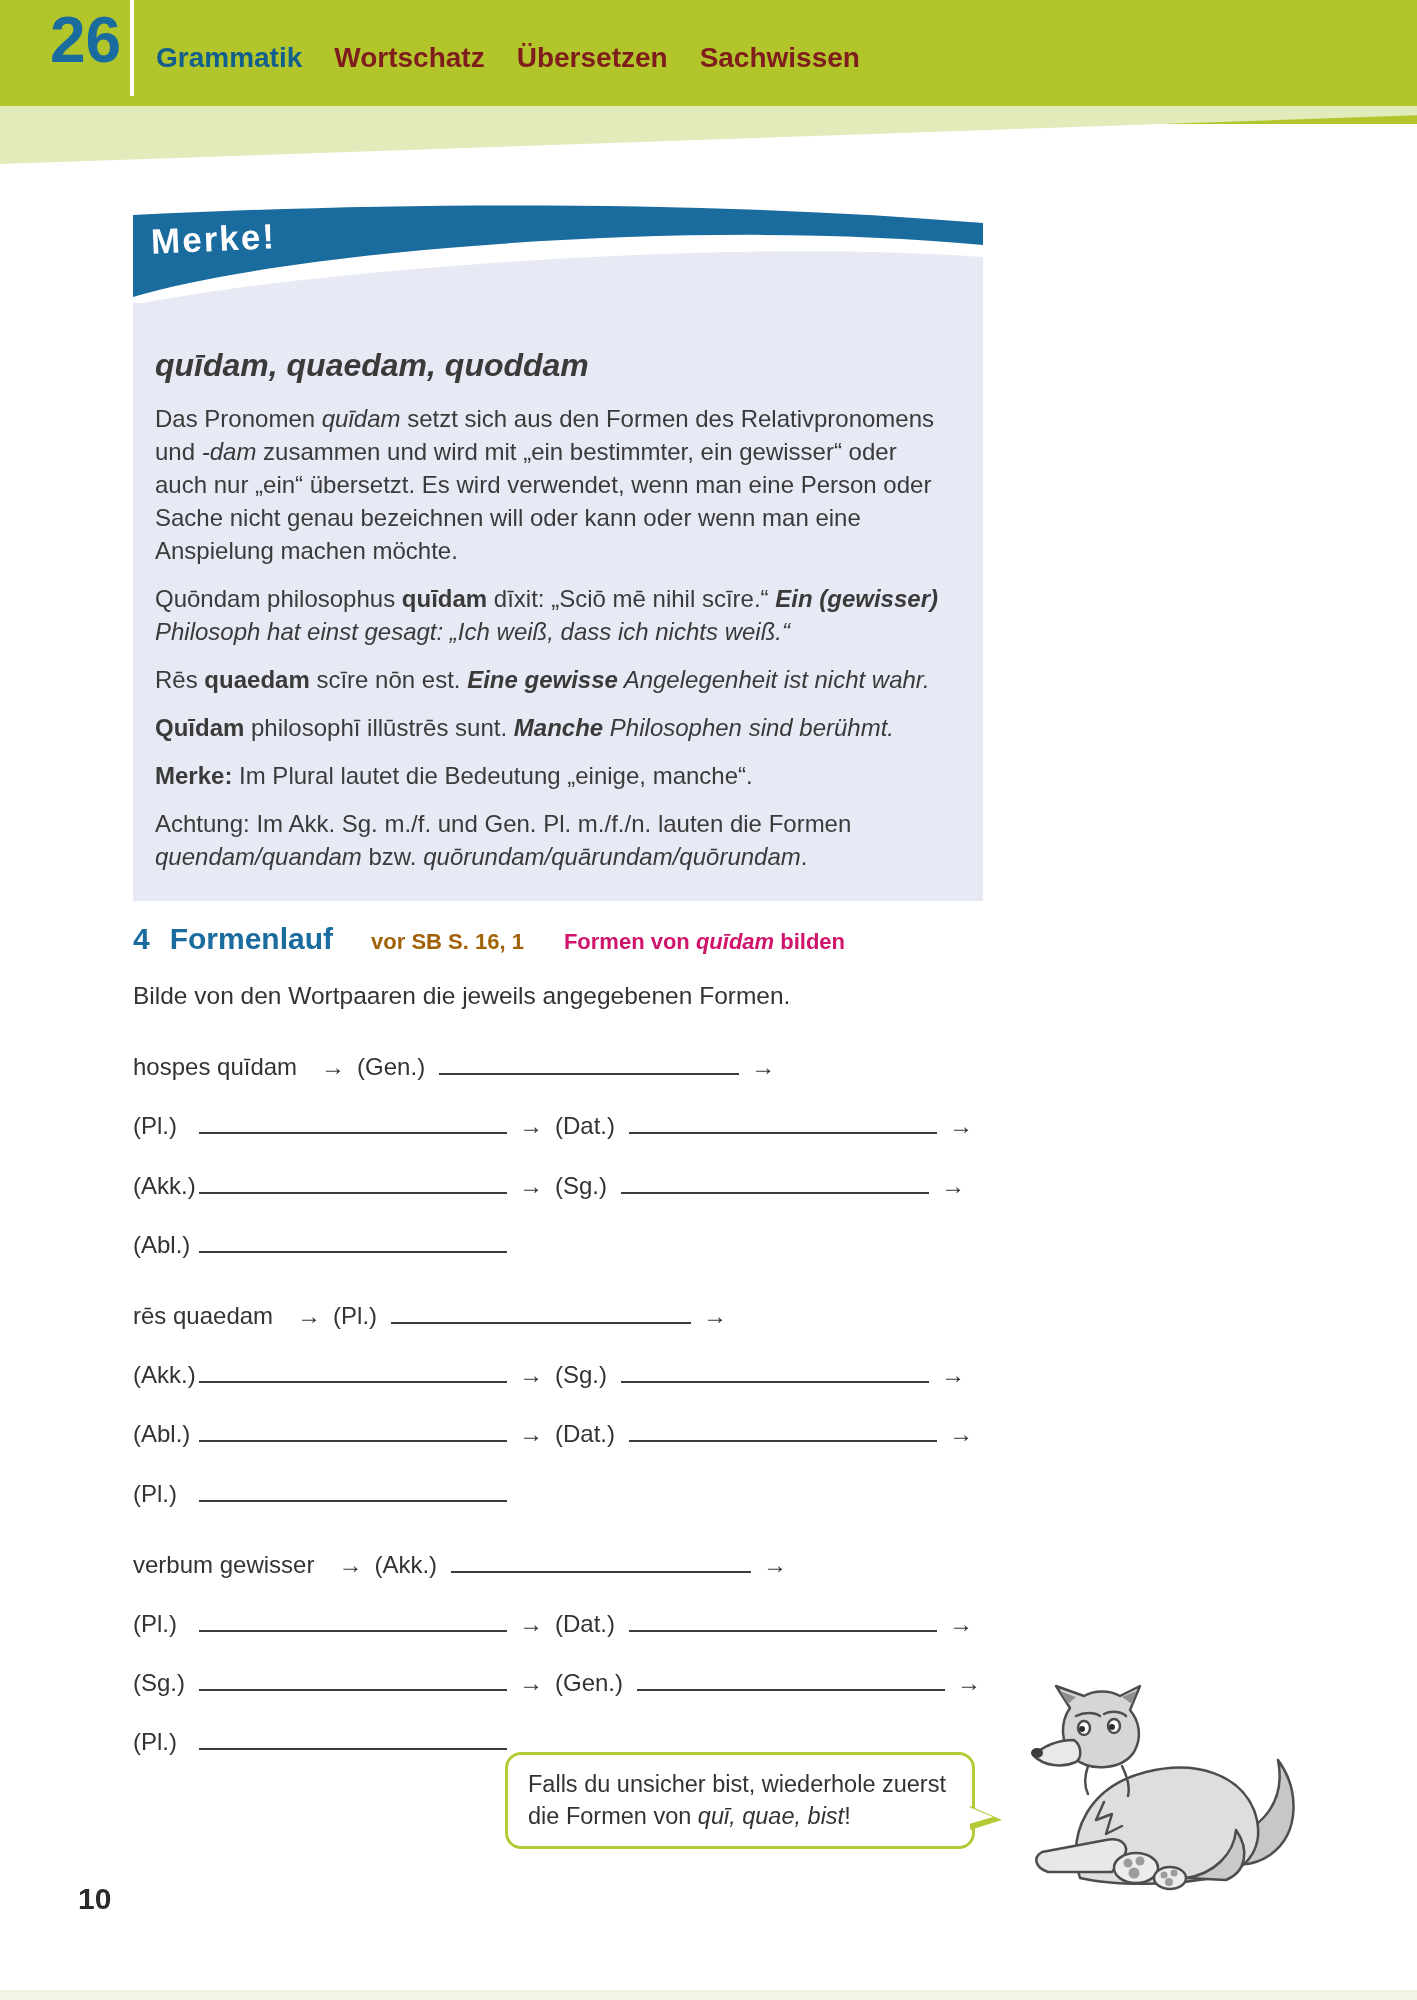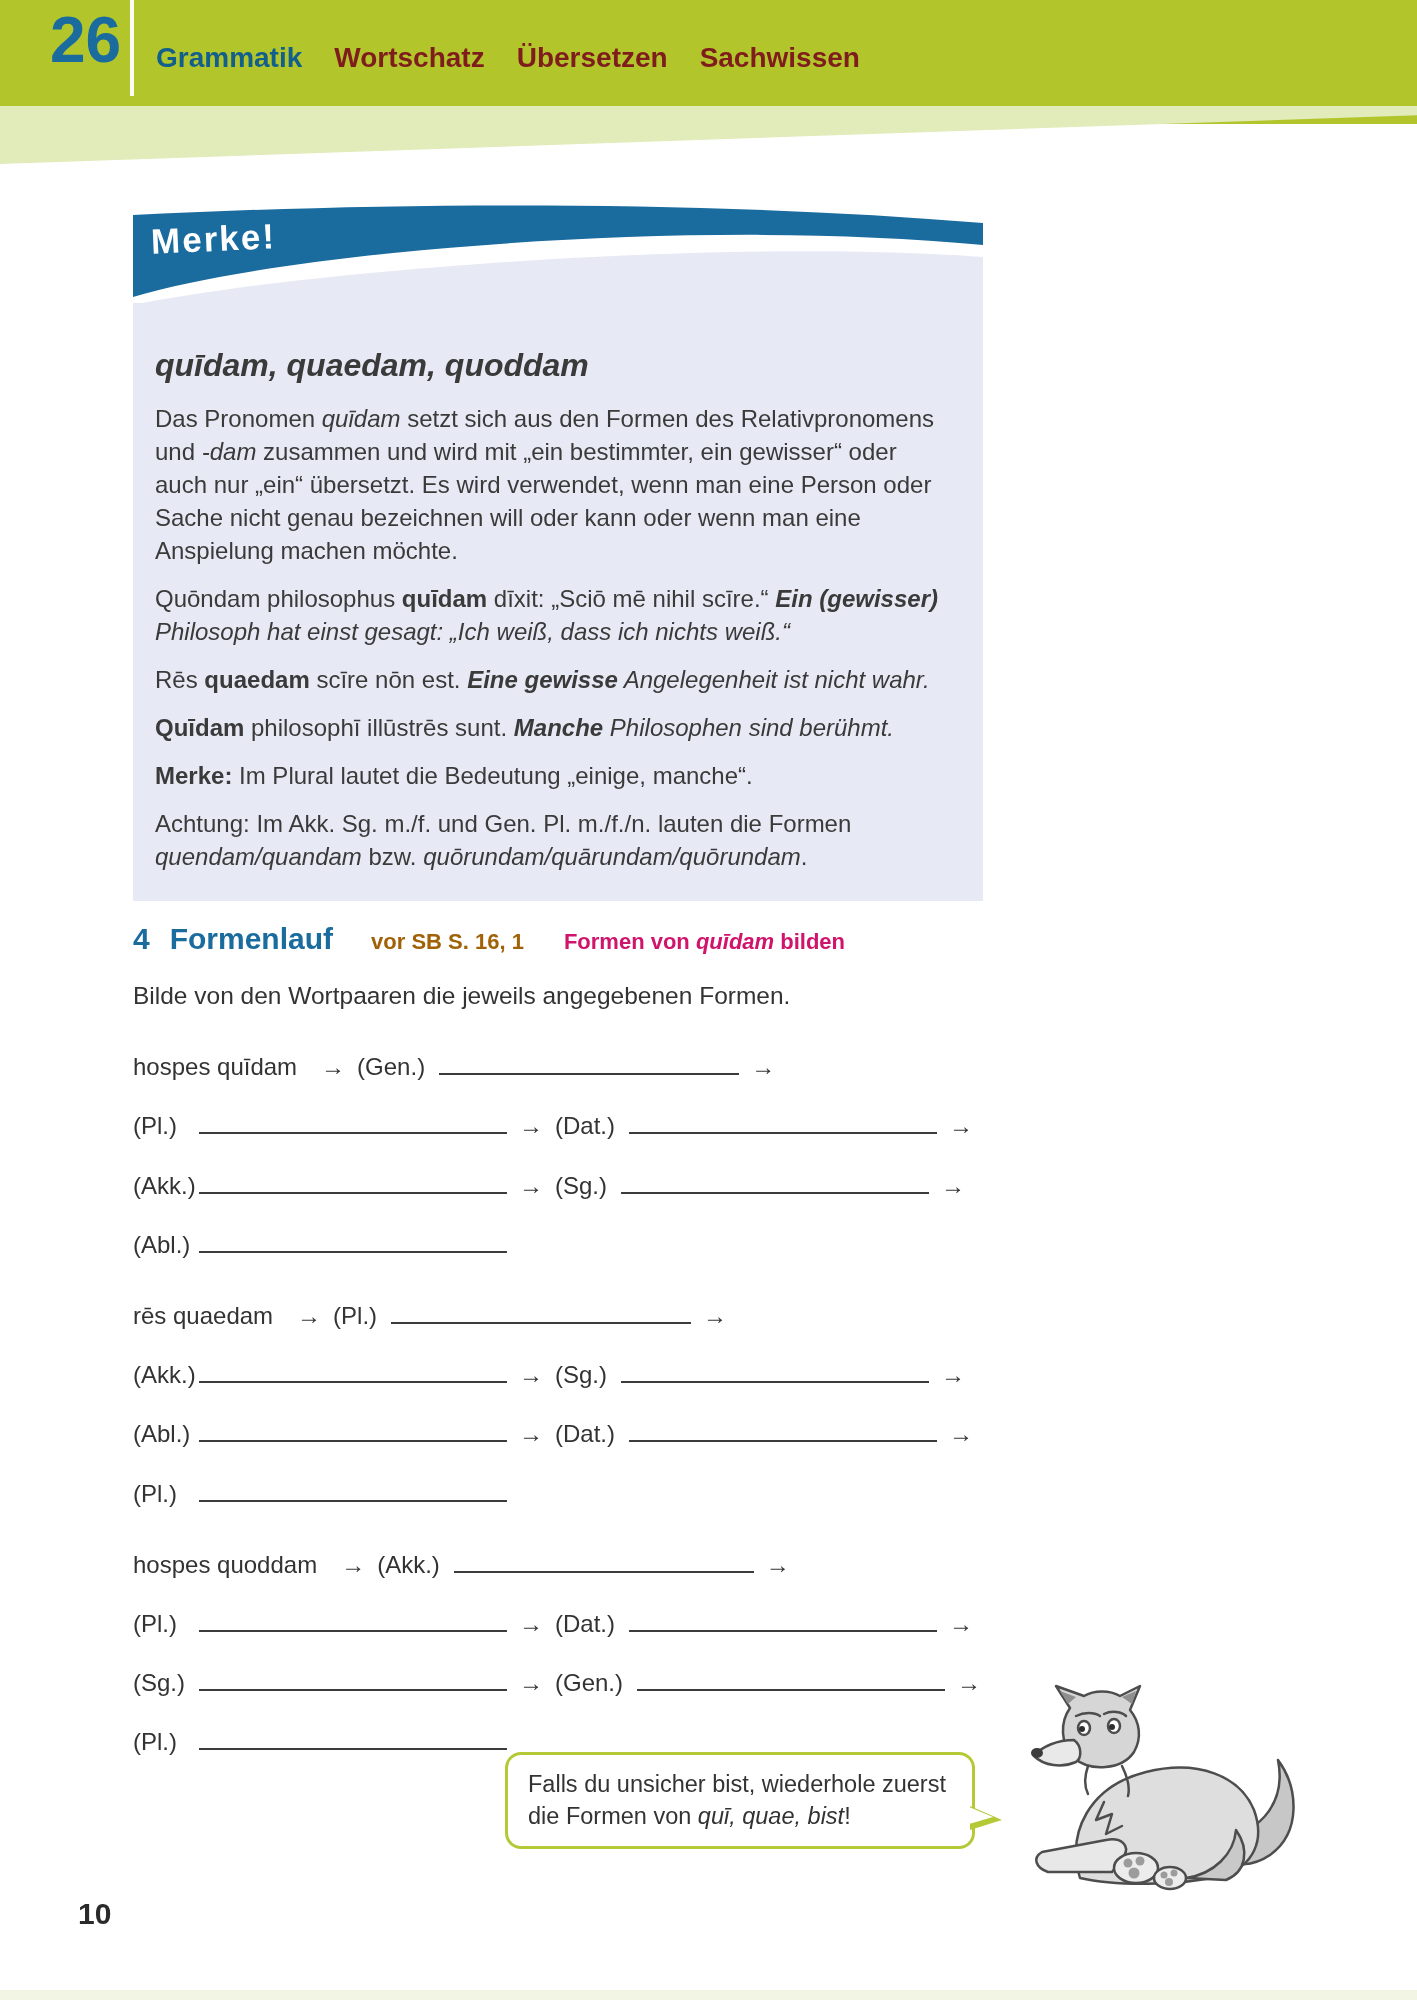--- a/index.html
+++ b/index.html
@@ -50,21 +50,21 @@
   
   .speech-bubble{position:absolute;left:505px;top:1752px;width:470px;box-sizing:border-box;
     background:#fff;border:3.5px solid #b5c937;border-radius:16px;padding:13px 20px;
     font-size:23.5px;line-height:1.38;color:#333;}
   .speech-bubble::before{content:"";position:absolute;right:-30px;top:56%;
     border-top:14px solid transparent;border-bottom:10px solid transparent;border-left:32px solid #b5c937;}
   .speech-bubble::after{content:"";position:absolute;right:-21px;top:57.5%;
     border-top:10px solid transparent;border-bottom:7px solid transparent;border-left:24px solid #ffffff;}
   .wolf{position:absolute;left:1018px;top:1682px;}
   
-  .page-number{position:absolute;left:78px;top:1882px;font-size:30px;font-weight:bold;color:#2a2a2a;margin-top:15px;}
+  .page-number{position:absolute;left:78px;top:1882px;font-size:30px;font-weight:bold;color:#2a2a2a;}
   .bottom-strip{position:absolute;left:0;bottom:0;width:1417px;height:10px;background:#f2f5e3;}
 </style>
 </head>
 <body>
 
 <div class="header-band">
   <div class="lesson-number">26</div>
   <div class="header-divider"></div>
   <div class="tabs">
     <span class="tab active">Grammatik</span>
@@ -126,21 +126,21 @@
     <div class="ex-row">
       <span class="rowlabel">(Abl.)</span><span class="blank bL"></span><span class="arrow">→</span><span class="caselabel">(Dat.)</span><span class="blank bR"></span><span class="arrow">→</span>
     </div>
     <div class="ex-row">
       <span class="rowlabel">(Pl.)</span><span class="blank bL"></span>
     </div>
   </div>
 
   <div class="ex-group">
     <div class="ex-row">
-      <span class="stem">hospes quoddam</span><span class="arrow">→</span><span class="caselabel">(Akk.)</span><span class="blank bA"></span><span class="arrow">→</span>
+      <span class="stem">verbum gewisser</span><span class="arrow">→</span><span class="caselabel">(Akk.)</span><span class="blank bA"></span><span class="arrow">→</span>
     </div>
     <div class="ex-row">
       <span class="rowlabel">(Pl.)</span><span class="blank bL"></span><span class="arrow">→</span><span class="caselabel">(Dat.)</span><span class="blank bR"></span><span class="arrow">→</span>
     </div>
     <div class="ex-row">
       <span class="rowlabel">(Sg.)</span><span class="blank bL"></span><span class="arrow">→</span><span class="caselabel">(Gen.)</span><span class="blank bR"></span><span class="arrow">→</span>
     </div>
     <div class="ex-row">
       <span class="rowlabel">(Pl.)</span><span class="blank bL"></span>
     </div>

